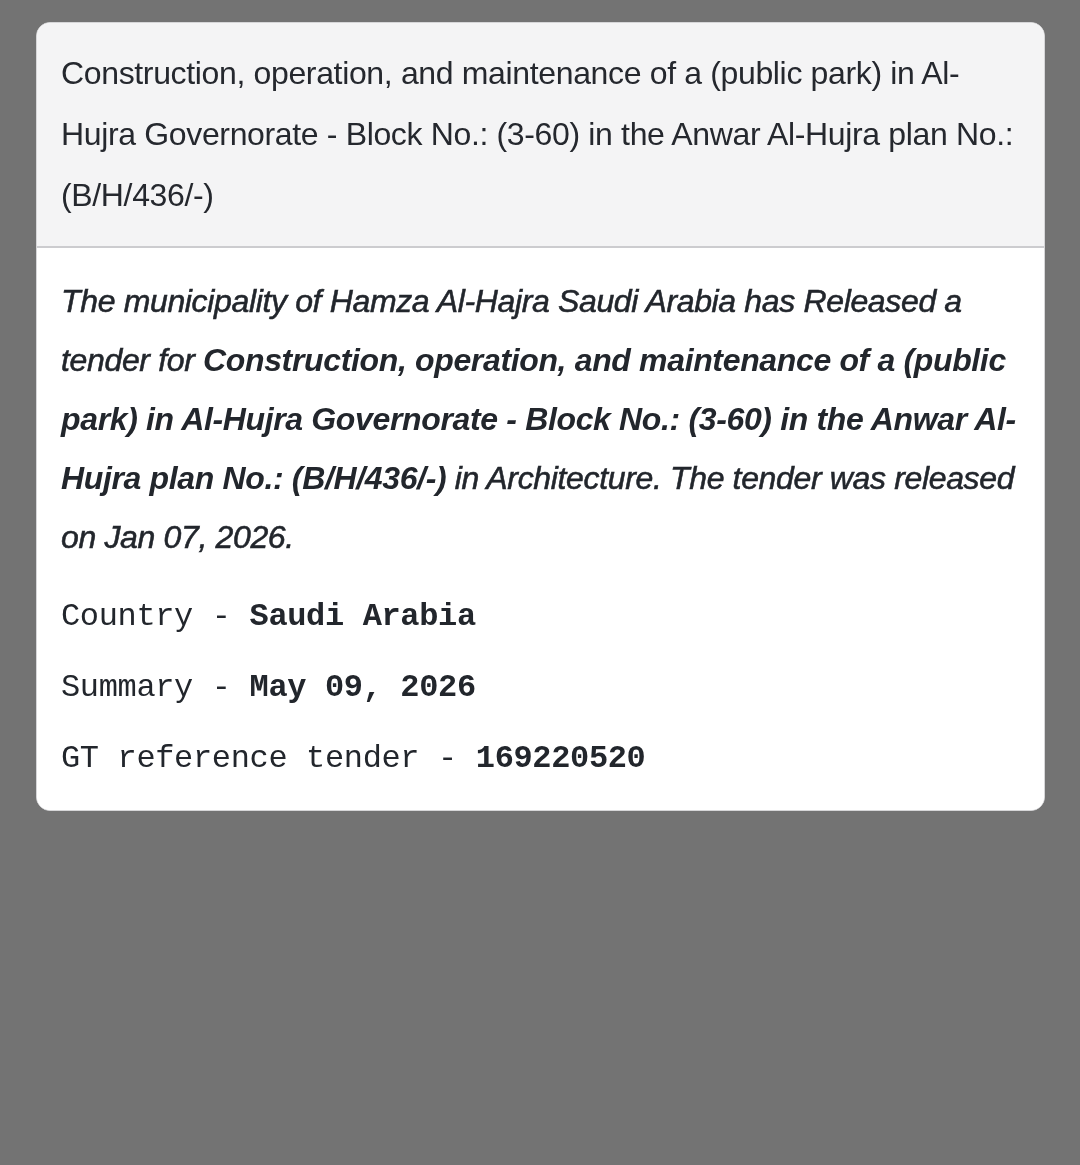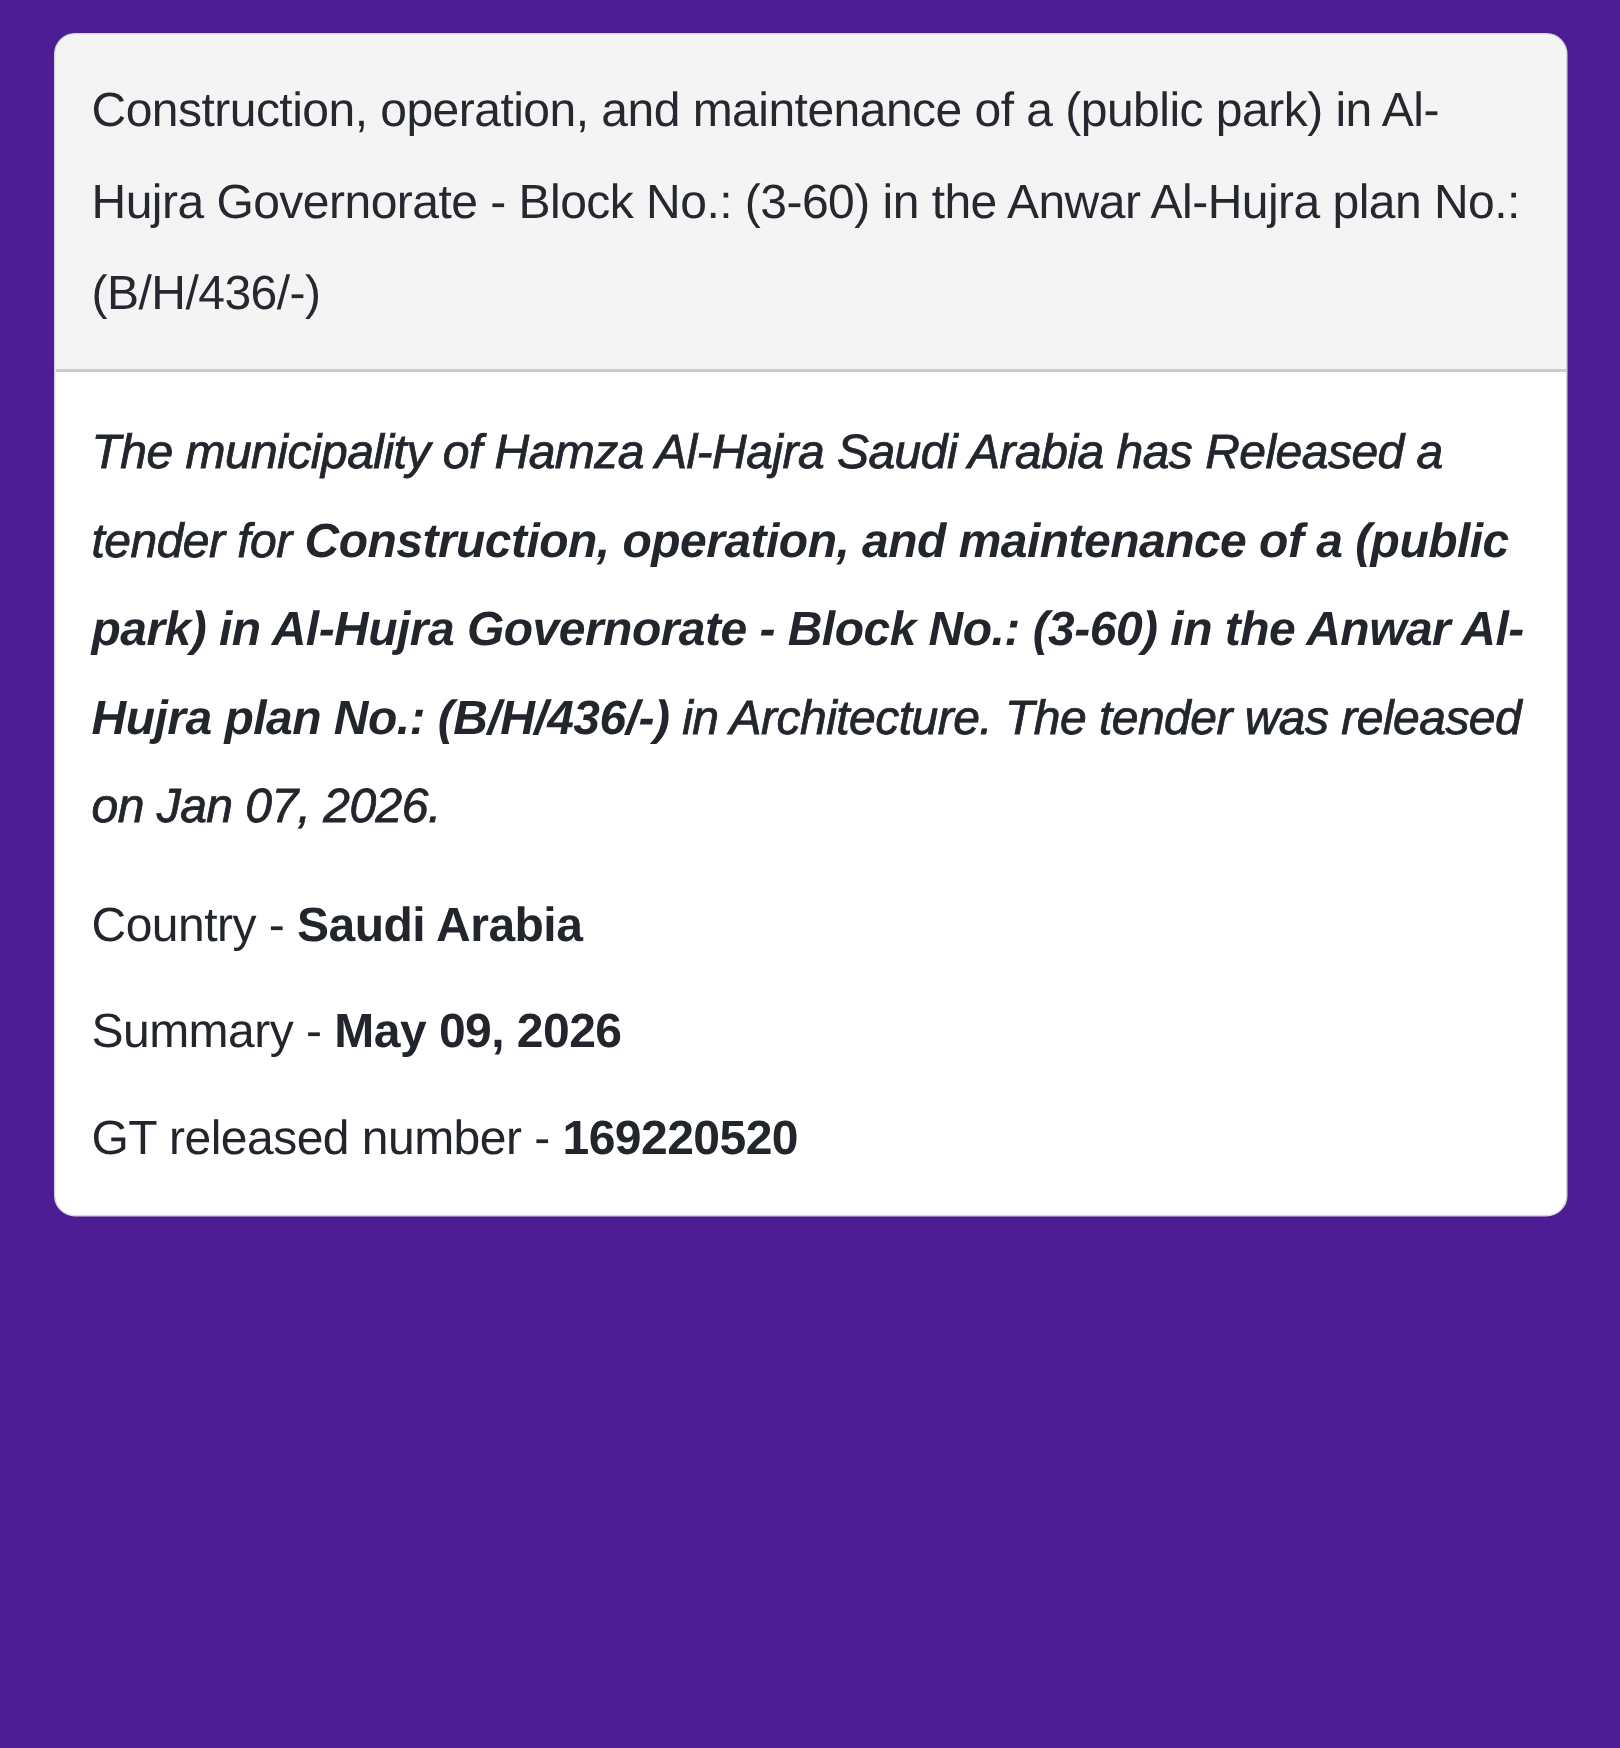--- a/index.html
+++ b/index.html
@@ -4,21 +4,21 @@
 <style>
   * { margin: 0; padding: 0; box-sizing: border-box; }
   html, body {
     width: 1080px;
     background: #ffffff;
     font-family: "Liberation Sans", "DejaVu Sans", sans-serif;
   }
   .page {
     width: 1080px;
     height: 1165px;
-    background: #4c1d95;
+    background: #737373;
     overflow: hidden;
   }
   .card {
     width: 1009px;
     margin: 22px 0 0 36px;
     border: 1px solid #d6d6d8;
     border-radius: 14px;
     overflow: hidden;
     background: #ffffff;
   }
@@ -48,20 +48,21 @@
   }
   .semi {
     font-weight: 400;
     -webkit-text-stroke: 0.55px currentColor;
   }
   .b {
     font-weight: 700;
   }
   .field {
     margin-bottom: 12px;
+    font-family: Liberation Mono, monospace;
   }
   .field:last-child {
     margin-bottom: 0;
   }
   .label {
     font-weight: 400;
   }
 </style>
 </head>
 <body>
@@ -75,18 +76,18 @@
 
     <div class="card-body">
 
       <p class="intro"><span class="semi">The municipality of Hamza Al-Hajra Saudi Arabia has Released a tender for </span><span class="b">Construction, operation, and maintenance of a (public park) in Al-Hujra Governorate - Block No.: (3-60) in the Anwar Al-Hujra plan No.: (B/H/436/-)</span><span class="semi"> in Architecture. The tender was released on Jan 07, 2026.</span></p>
 
       <p class="field"><span class="label">Country - </span><span class="b">Saudi Arabia</span></p>
 
 
       <p class="field"><span class="label">Summary - </span><span class="b">May 09, 2026</span></p>
 
-      <p class="field"><span class="label">GT released number - </span><span class="b">169220520</span></p>
+      <p class="field"><span class="label">GT reference tender - </span><span class="b">169220520</span></p>
 
 
     </div>
   </section>
 </div>
 
 </body></html>

